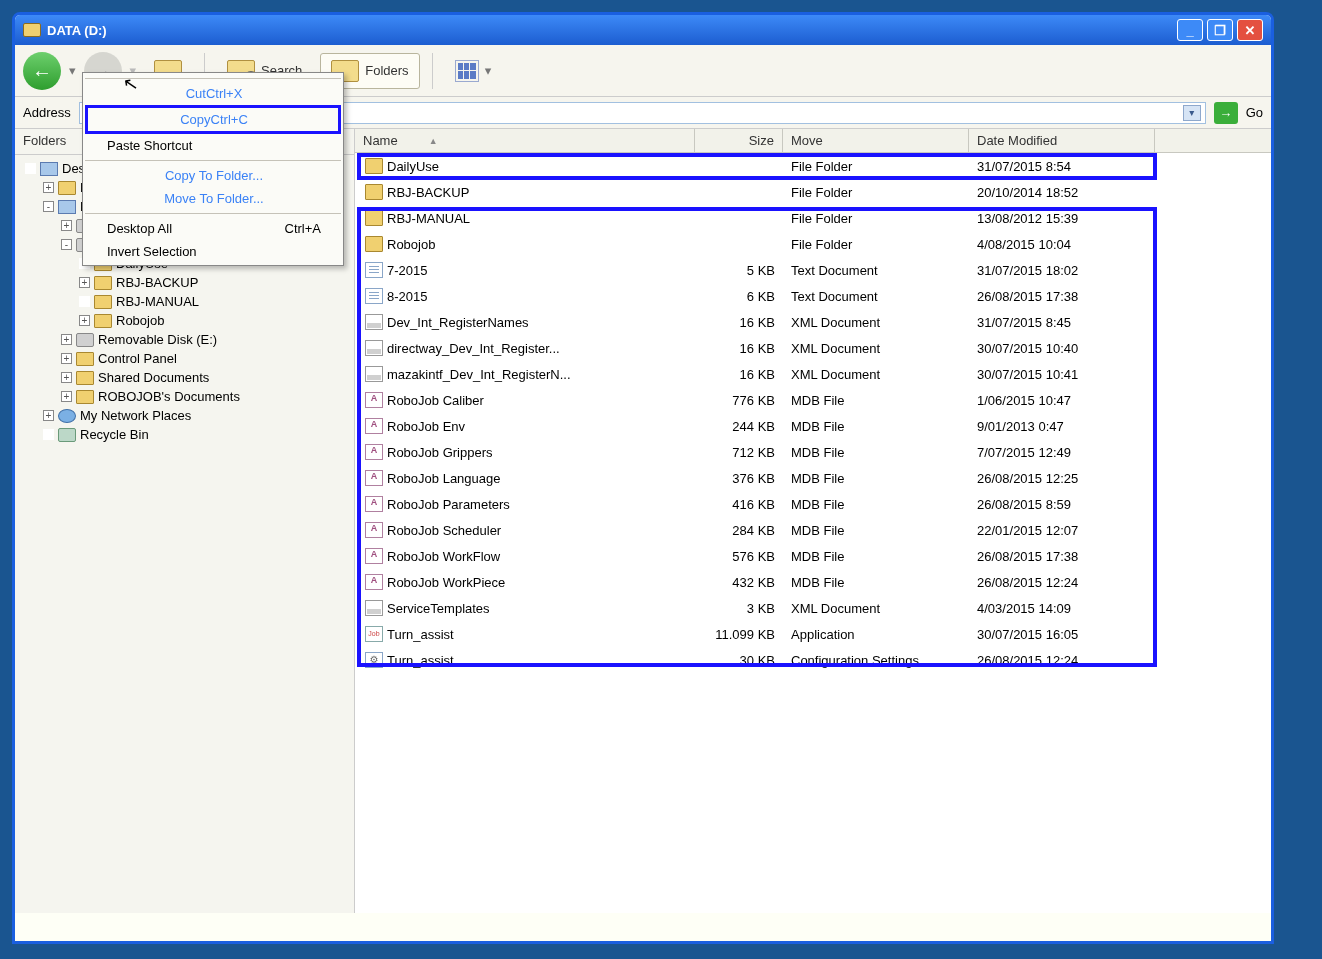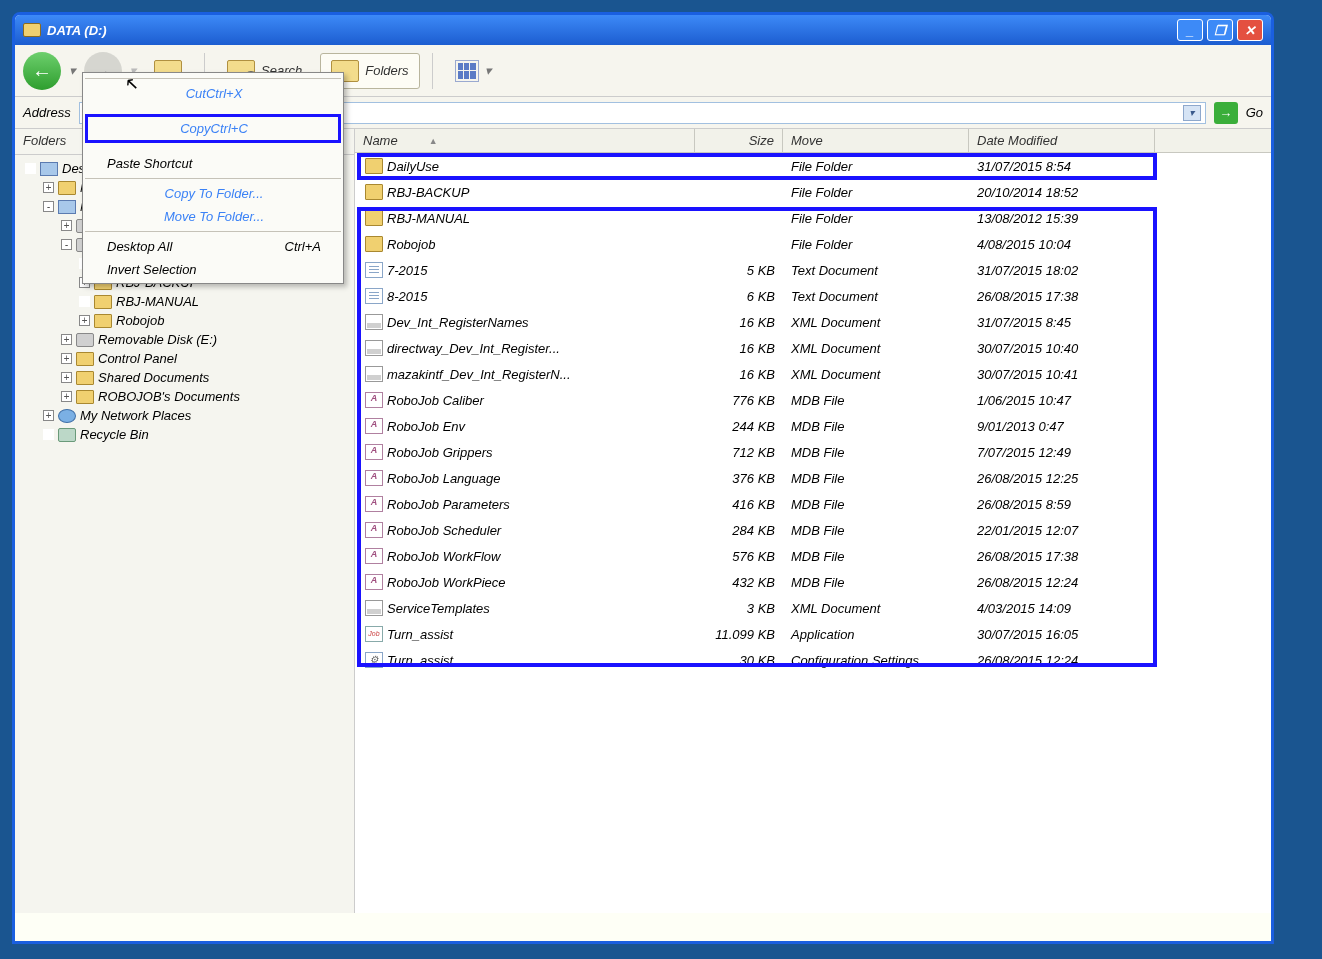--- a/index.html
+++ b/index.html
@@ -1,18 +1,18 @@
 <!DOCTYPE html>
 <html><head>
 <meta charset="utf-8">
 <style>
   * { margin:0; padding:0; box-sizing:border-box; font-family: Tahoma, sans-serif; font-size:13px; }
   body { background:#000; display:flex; justify-content:center; }
   .screen { width:1322px; height:959px; background:#1a5590; position:relative; padding:12px; }
-  .window { width:1262px; height:932px; background:#fefff6; border:3px solid #1a5fe0; border-radius:8px 8px 0 0; overflow:hidden; position:relative;font-style:italic; }
+  .window { width:1262px; height:932px; background:#fefff6; border:3px solid #1a5fe0; border-radius:8px 8px 0 0; overflow:hidden; position:relative; }
 
   
   .titlebar { height:30px; background:linear-gradient(#3d8af7,#1c5dd0); display:flex; align-items:center; color:#fff; font-weight:bold; padding:0 8px; }
   .titlebar .icon { width:18px; height:14px; background:#f0d070; border:1px solid #8a6a20; border-radius:2px; margin-right:6px; }
   .title-ctrls { margin-left:auto; display:flex; gap:4px; }
   .ctrl-btn { width:26px; height:22px; border:1px solid #fff; border-radius:3px; display:flex; align-items:center; justify-content:center; color:#fff; font-weight:bold; }
   .min { background:#3d8af7; }
   .max { background:#3d8af7; }
   .close { background:#e45040; }
 
@@ -21,21 +21,21 @@
   .menubar .mnu { padding:4px 12px; color:#222; }
   .menubar .mnu.active { background:#316ac5; color:#fff; }
   .winflag { margin-left:auto; width:24px; height:18px; display:grid; grid-template-columns:1fr 1fr; grid-template-rows:1fr 1fr; gap:1px; transform:skewX(-8deg); }
   .winflag div:nth-child(1){background:#e64b3b;} .winflag div:nth-child(2){background:#4bbd5b;} .winflag div:nth-child(3){background:#3b6fe6;} .winflag div:nth-child(4){background:#f0cc3b;}
 
   
   .dropdown { position:absolute; top:57px; left:67px; width:262px; background:#fbfbf7; border:1px solid #888; box-shadow:3px 3px 5px rgba(0,0,0,0.25); z-index:100; padding:2px 0; }
   .ddrow { display:flex; justify-content:space-between; padding:4px 22px 4px 24px; color:#000; }
   .ddrow.disabled { color:#3b82f6;justify-content:center; }
   .ddsep { height:1px; background:#c5c2b8; margin:3px 2px; }
-  .ddhl { border:3px solid #1a12ff; margin:9px 2px; }
+  .ddhl { border:3px solid #1a12ff; margin:0 2px; }
 
   
   .toolbar { height:52px; background:#f6f5ee; border-bottom:1px solid #ccc; display:flex; align-items:center; padding:0 8px; gap:8px; }
   .navbtn { width:38px; height:38px; border-radius:50%; display:flex; align-items:center; justify-content:center; color:#fff; font-size:20px; }
   .navback { background:linear-gradient(#6dcf6d,#2e9e2e); }
   .toolbtn { display:flex; align-items:center; gap:6px; padding:6px 10px; color:#333; }
   .toolbtn.framed { border:1px solid #b9b59d; border-radius:3px; background:#fdfcf5; }
   .toolicn { width:28px; height:22px; background:#f3dc8c; border:1px solid #b09040; border-radius:2px; position:relative; }
   .toolicn.search::after { content:""; position:absolute; right:-4px; bottom:-4px; width:10px; height:10px; border:2px solid #666; border-radius:50%; }
   .viewicn { width:24px; height:22px; border:1px solid #9aa9d0; display:grid; grid-template-columns:1fr 1fr 1fr; grid-template-rows:1fr 1fr; gap:1px; padding:2px; }

